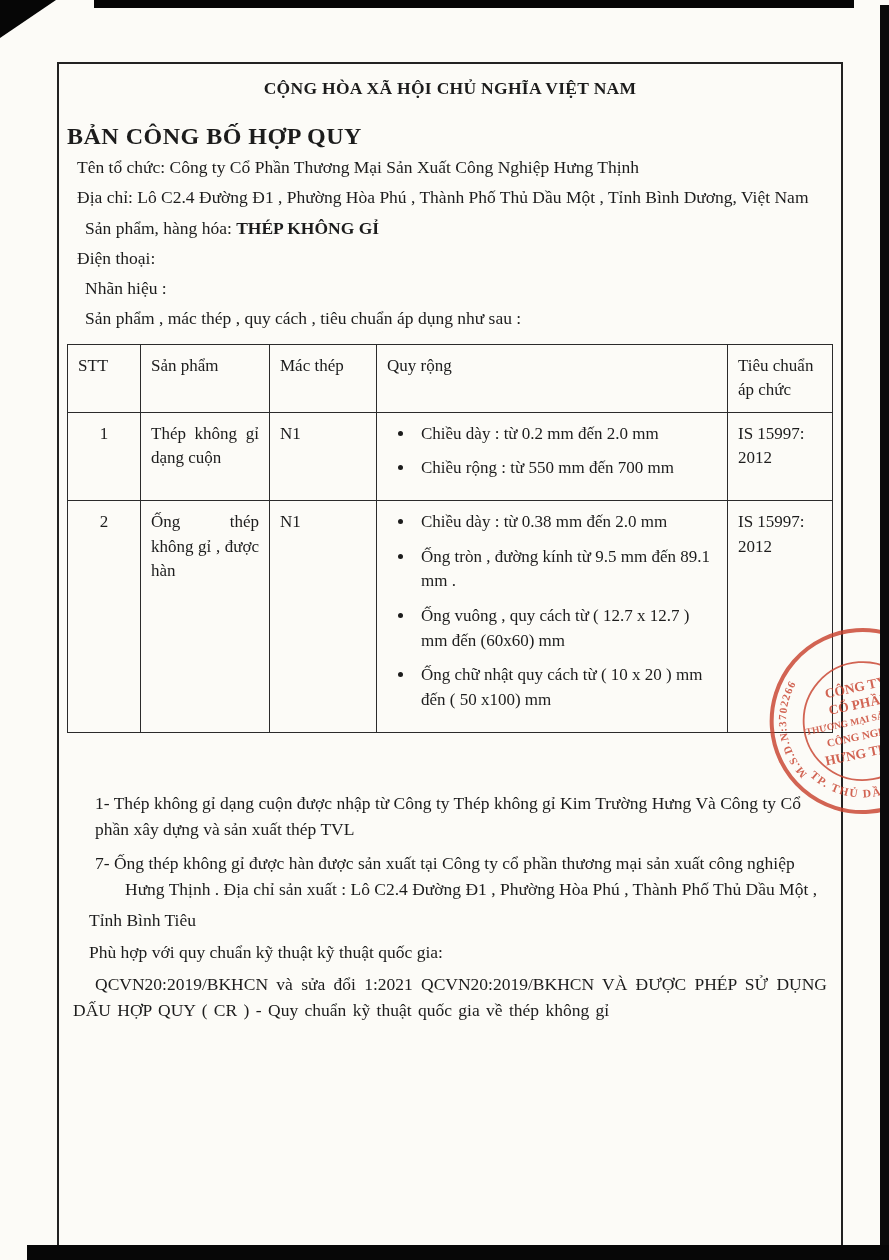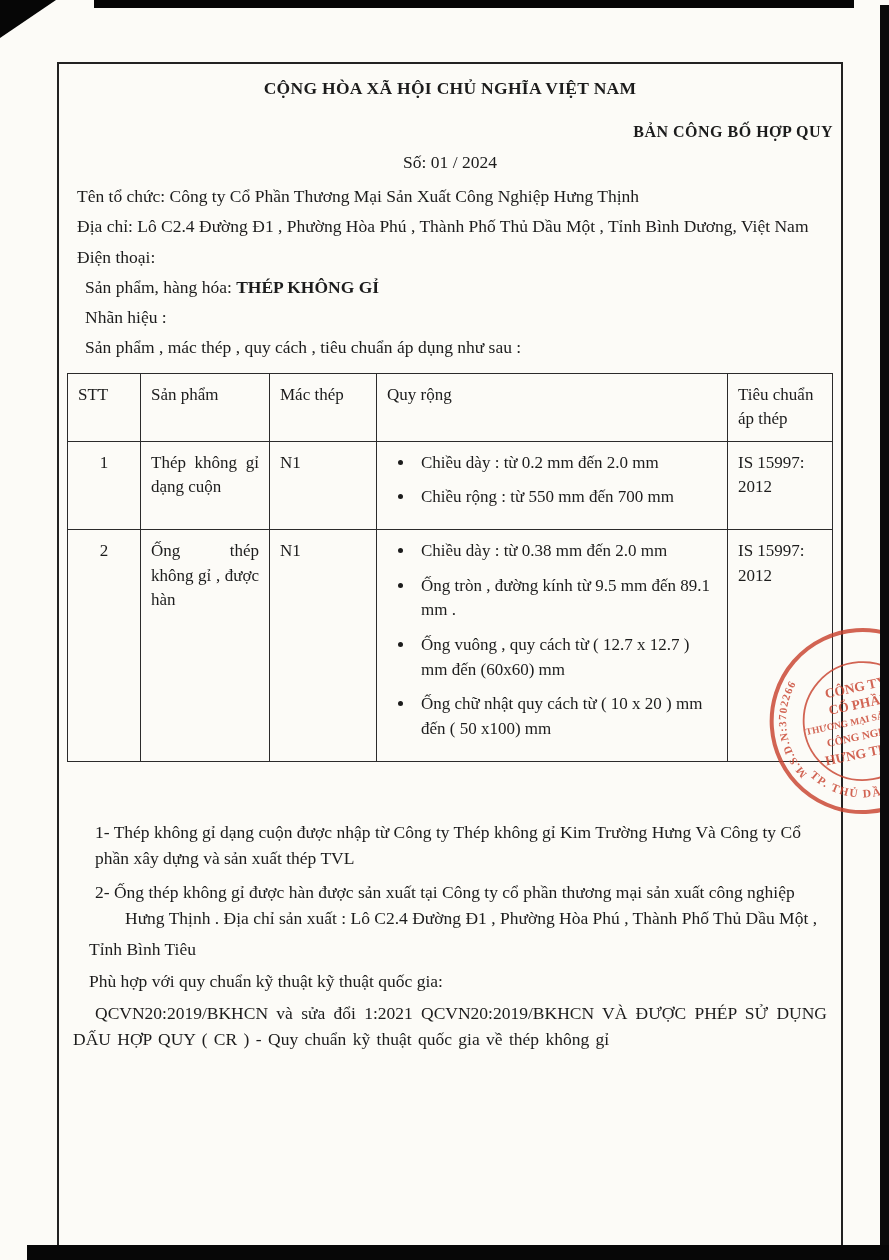--- a/index.html
+++ b/index.html
@@ -18,21 +18,21 @@
   
   .frame {
     position:absolute; left:57px; top:62px; width:786px; height:1226px;
     border:2px solid #222; box-sizing:border-box;
     padding:14px 8px 0 8px; overflow:hidden; z-index:2;
   }
   .nat-header { text-align:center; font-weight:bold; font-size:17.5px; letter-spacing:.3px; }
   .motto-wrap { text-align:center; margin-top:4px; }
   .motto { display:inline-block; font-weight:bold; font-size:16.5px;
     border-bottom:2px solid #111; padding:0 10px 3px 10px; }
-  .doc-title { text-align:right; font-weight:bold; font-size:16px; letter-spacing:.5px; margin-top:24px; }
+  .doc-title { text-align:left; font-weight:bold; font-size:24px; letter-spacing:.5px; margin-top:24px; }
   .doc-number { text-align:center; font-size:17.5px; margin-top:11px; margin-bottom:10px; }
   .para { margin:4px 0 4px 10px; max-width:745px; font-size:17.5px; line-height:1.5; }
   .indent { margin-left:18px; }
   
   .spec-table { border-collapse:collapse; width:100%; margin-top:12px; font-size:17px; table-layout:fixed; }
   .spec-table th, .spec-table td { border:1.5px solid #2b2b2b; vertical-align:top; padding:9px 10px; line-height:1.45; }
   .spec-table th { font-weight:normal; text-align:left; }
   .col-stt { width:52px; } .col-sp { width:108px; } .col-mac { width:86px; } .col-qc { width:330px; }
   .c-stt { text-align:center; }
   .c-sp { text-align:justify; }
@@ -80,37 +80,36 @@
         <text x="106" y="138" font-size="13.5">HƯNG THỊNH</text>
       </g>
     </g>
   </svg>
 
   <div class="frame">
 
     <div class="nat-header">CỘNG HÒA XÃ HỘI CHỦ NGHĨA VIỆT NAM</div>
 
     <div class="doc-title">BẢN CÔNG BỐ HỢP QUY</div>
-    <div class="doc-number">Số: 01 / 2024</div>
 
     <p class="para">Tên tổ chức: Công ty Cổ Phần Thương Mại Sản Xuất Công Nghiệp Hưng Thịnh</p>
     <p class="para">Địa chỉ: Lô C2.4 Đường Đ1 , Phường Hòa Phú , Thành Phố Thủ Dầu Một , Tỉnh Bình Dương, Việt Nam</p>
+    <p class="para indent"><span>Sản phẩm, hàng hóa: </span><strong>THÉP KHÔNG GỈ</strong></p>
     <p class="para">Điện thoại:</p>
-    <p class="para indent"><span>Sản phẩm, hàng hóa: </span><strong>THÉP KHÔNG GỈ</strong></p>
     <p class="para indent">Nhãn hiệu :</p>
     <p class="para indent">Sản phẩm , mác thép , quy cách , tiêu chuẩn áp dụng như sau :</p>
 
     <table class="spec-table">
       <thead>
         <tr>
           <th class="col-stt c-stt">STT</th>
           <th class="col-sp">Sản phẩm</th>
           <th class="col-mac">Mác thép</th>
           <th class="col-qc">Quy rộng</th>
-          <th>Tiêu chuẩn áp thép</th>
+          <th>Tiêu chuẩn áp chức</th>
         </tr>
       </thead>
       <tbody>
         <tr>
           <td class="c-stt">1</td>
           <td class="c-sp">Thép không gỉ dạng cuộn</td>
           <td class="c-mac">N1</td>
           <td>
             <ul class="qc-list">
               <li>Chiều dày : từ 0.2 mm đến 2.0 mm</li>
@@ -131,21 +130,21 @@
               <li>Ống chữ nhật quy cách từ ( 10 x 20 ) mm đến ( 50 x100) mm</li>
             </ul>
           </td>
           <td>IS 15997: 2012</td>
         </tr>
       </tbody>
     </table>
 
     <div class="notes">
       <p class="note1">1-  Thép không gỉ dạng cuộn được nhập từ Công ty Thép không gỉ Kim Trường Hưng Và Công ty Cổ phần xây dựng và sản xuất thép TVL</p>
-      <p class="note2">2-  Ống thép không gỉ được hàn được sản xuất tại Công ty cổ phần thương mại sản xuất công nghiệp Hưng Thịnh . Địa chỉ sản xuất : Lô C2.4 Đường Đ1 , Phường Hòa Phú , Thành Phố Thủ Dầu Một ,</p>
+      <p class="note2">7-  Ống thép không gỉ được hàn được sản xuất tại Công ty cổ phần thương mại sản xuất công nghiệp Hưng Thịnh . Địa chỉ sản xuất : Lô C2.4 Đường Đ1 , Phường Hòa Phú , Thành Phố Thủ Dầu Một ,</p>
       <p class="province">Tỉnh Bình Tiêu</p>
       <p class="conf-intro">Phù hợp với quy chuẩn kỹ thuật kỹ thuật quốc gia:</p>
       <p class="conf-detail">QCVN20:2019/BKHCN và sửa đổi 1:2021 QCVN20:2019/BKHCN VÀ ĐƯỢC PHÉP SỬ DỤNG DẤU HỢP QUY ( CR ) -  Quy chuẩn kỹ thuật quốc gia về thép không gỉ</p>
     </div>
 
   </div>
 
   <div class="right-bar"></div>
   <div class="bottom-bar"></div>
 

